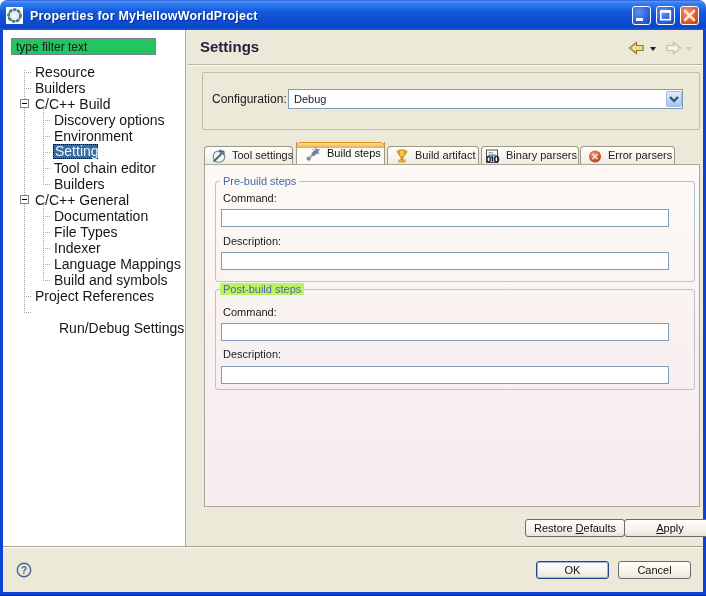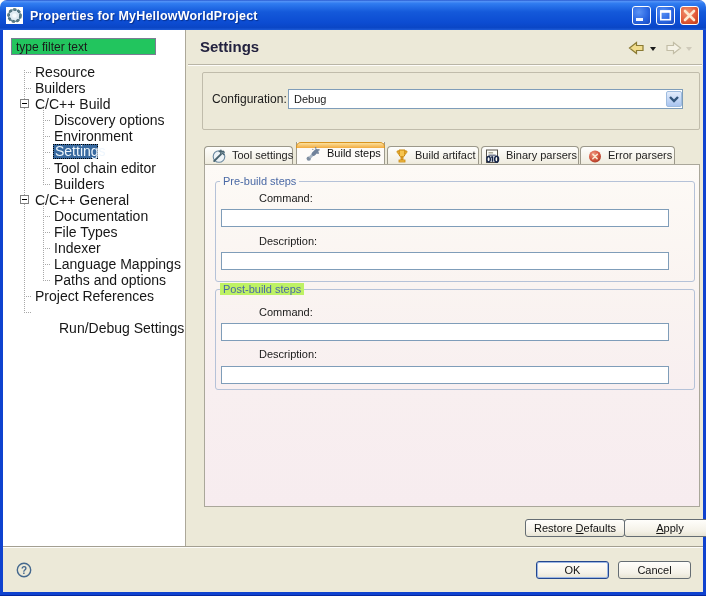--- a/index.html
+++ b/index.html
@@ -64,21 +64,21 @@
   #tab4{left:481px;width:98px;}
   #tab4 .ticn{left:3px;}
   #tab4 .ttxt{left:24px;}
   #tab5{left:580px;width:95px;}
   
   #pane{left:204px;top:164px;width:496px;height:343px;background:linear-gradient(180deg,#fdfaf6 0%,#faf4f1 35%,#f8eff0 65%,#f7ecef 100%);border:1px solid #aaa79a;box-sizing:border-box;}
   .grp{position:absolute;border:1px solid #b5c2d8;border-radius:3px;box-sizing:border-box;}
   #grp1{left:215px;top:181px;width:480px;height:101px;}
   #grp2{left:215px;top:289px;width:480px;height:101px;}
   .grplbl{position:absolute;color:#4a69a5;padding:0 3px;font-size:11px;}
-  .flbl{position:absolute;font-size:11px;color:#1a1a1a;margin-left:36px;}
+  .flbl{position:absolute;font-size:11px;color:#1a1a1a;}
   .finput{position:absolute;left:221px;width:448px;height:18px;background:#fff;border:1px solid #7f9db9;box-sizing:border-box;}
   
   .xpbtn{position:absolute;height:18px;border:1px solid #656d73;border-radius:3px;box-sizing:border-box;
      background:linear-gradient(180deg,#fffefb 0%,#f4f1e7 70%,#e8e4d4 100%);
      font-size:11px;color:#111;text-align:center;line-height:16px;}
   #btnRestore{left:525px;top:519px;width:100px;}
   #btnApply{left:624px;top:519px;width:92px;}
   
   #bsep1{left:3px;top:546px;width:700px;height:1px;background:#a39f91;}
   #bsep2{left:3px;top:547px;width:700px;height:1px;background:#fdfcf9;}
@@ -145,21 +145,21 @@
     <div class="abs trow" style="left:35px;top:192px;">C/C++ General</div>
     <div class="texp" style="top:195px;"></div>
     <div class="abs trow" style="left:54px;top:208px;">Documentation</div>
     <div class="doth" style="left:43px;top:216px;width:8px;"></div>
     <div class="abs trow" style="left:54px;top:224px;">File Types</div>
     <div class="doth" style="left:43px;top:232px;width:8px;"></div>
     <div class="abs trow" style="left:54px;top:240px;">Indexer</div>
     <div class="doth" style="left:43px;top:248px;width:8px;"></div>
     <div class="abs trow" style="left:54px;top:256px;text-align:center;">Language Mappings</div>
     <div class="doth" style="left:43px;top:264px;width:8px;"></div>
-    <div class="abs trow" style="left:54px;top:272px;">Paths and options</div>
+    <div class="abs trow" style="left:54px;top:272px;">Build and symbols</div>
     <div class="doth" style="left:43px;top:280px;width:8px;"></div>
     <div class="abs trow" style="left:35px;top:288px;">Project References</div>
     <div class="doth" style="left:24px;top:296px;width:8px;"></div>
     <div class="abs trow" style="left:35px;top:320px;margin-left:24px;">Run/Debug Settings</div>
     <div class="doth" style="left:24px;top:312px;width:8px;"></div>
     <div class="dotv" style="left:24px;top:70px;height:242px;"></div>
     <div class="dotv" style="left:43px;top:106px;height:78px;"></div>
     <div class="dotv" style="left:43px;top:202px;height:78px;"></div>
   </div>
 <div class="abs" id="tsel"></div>

